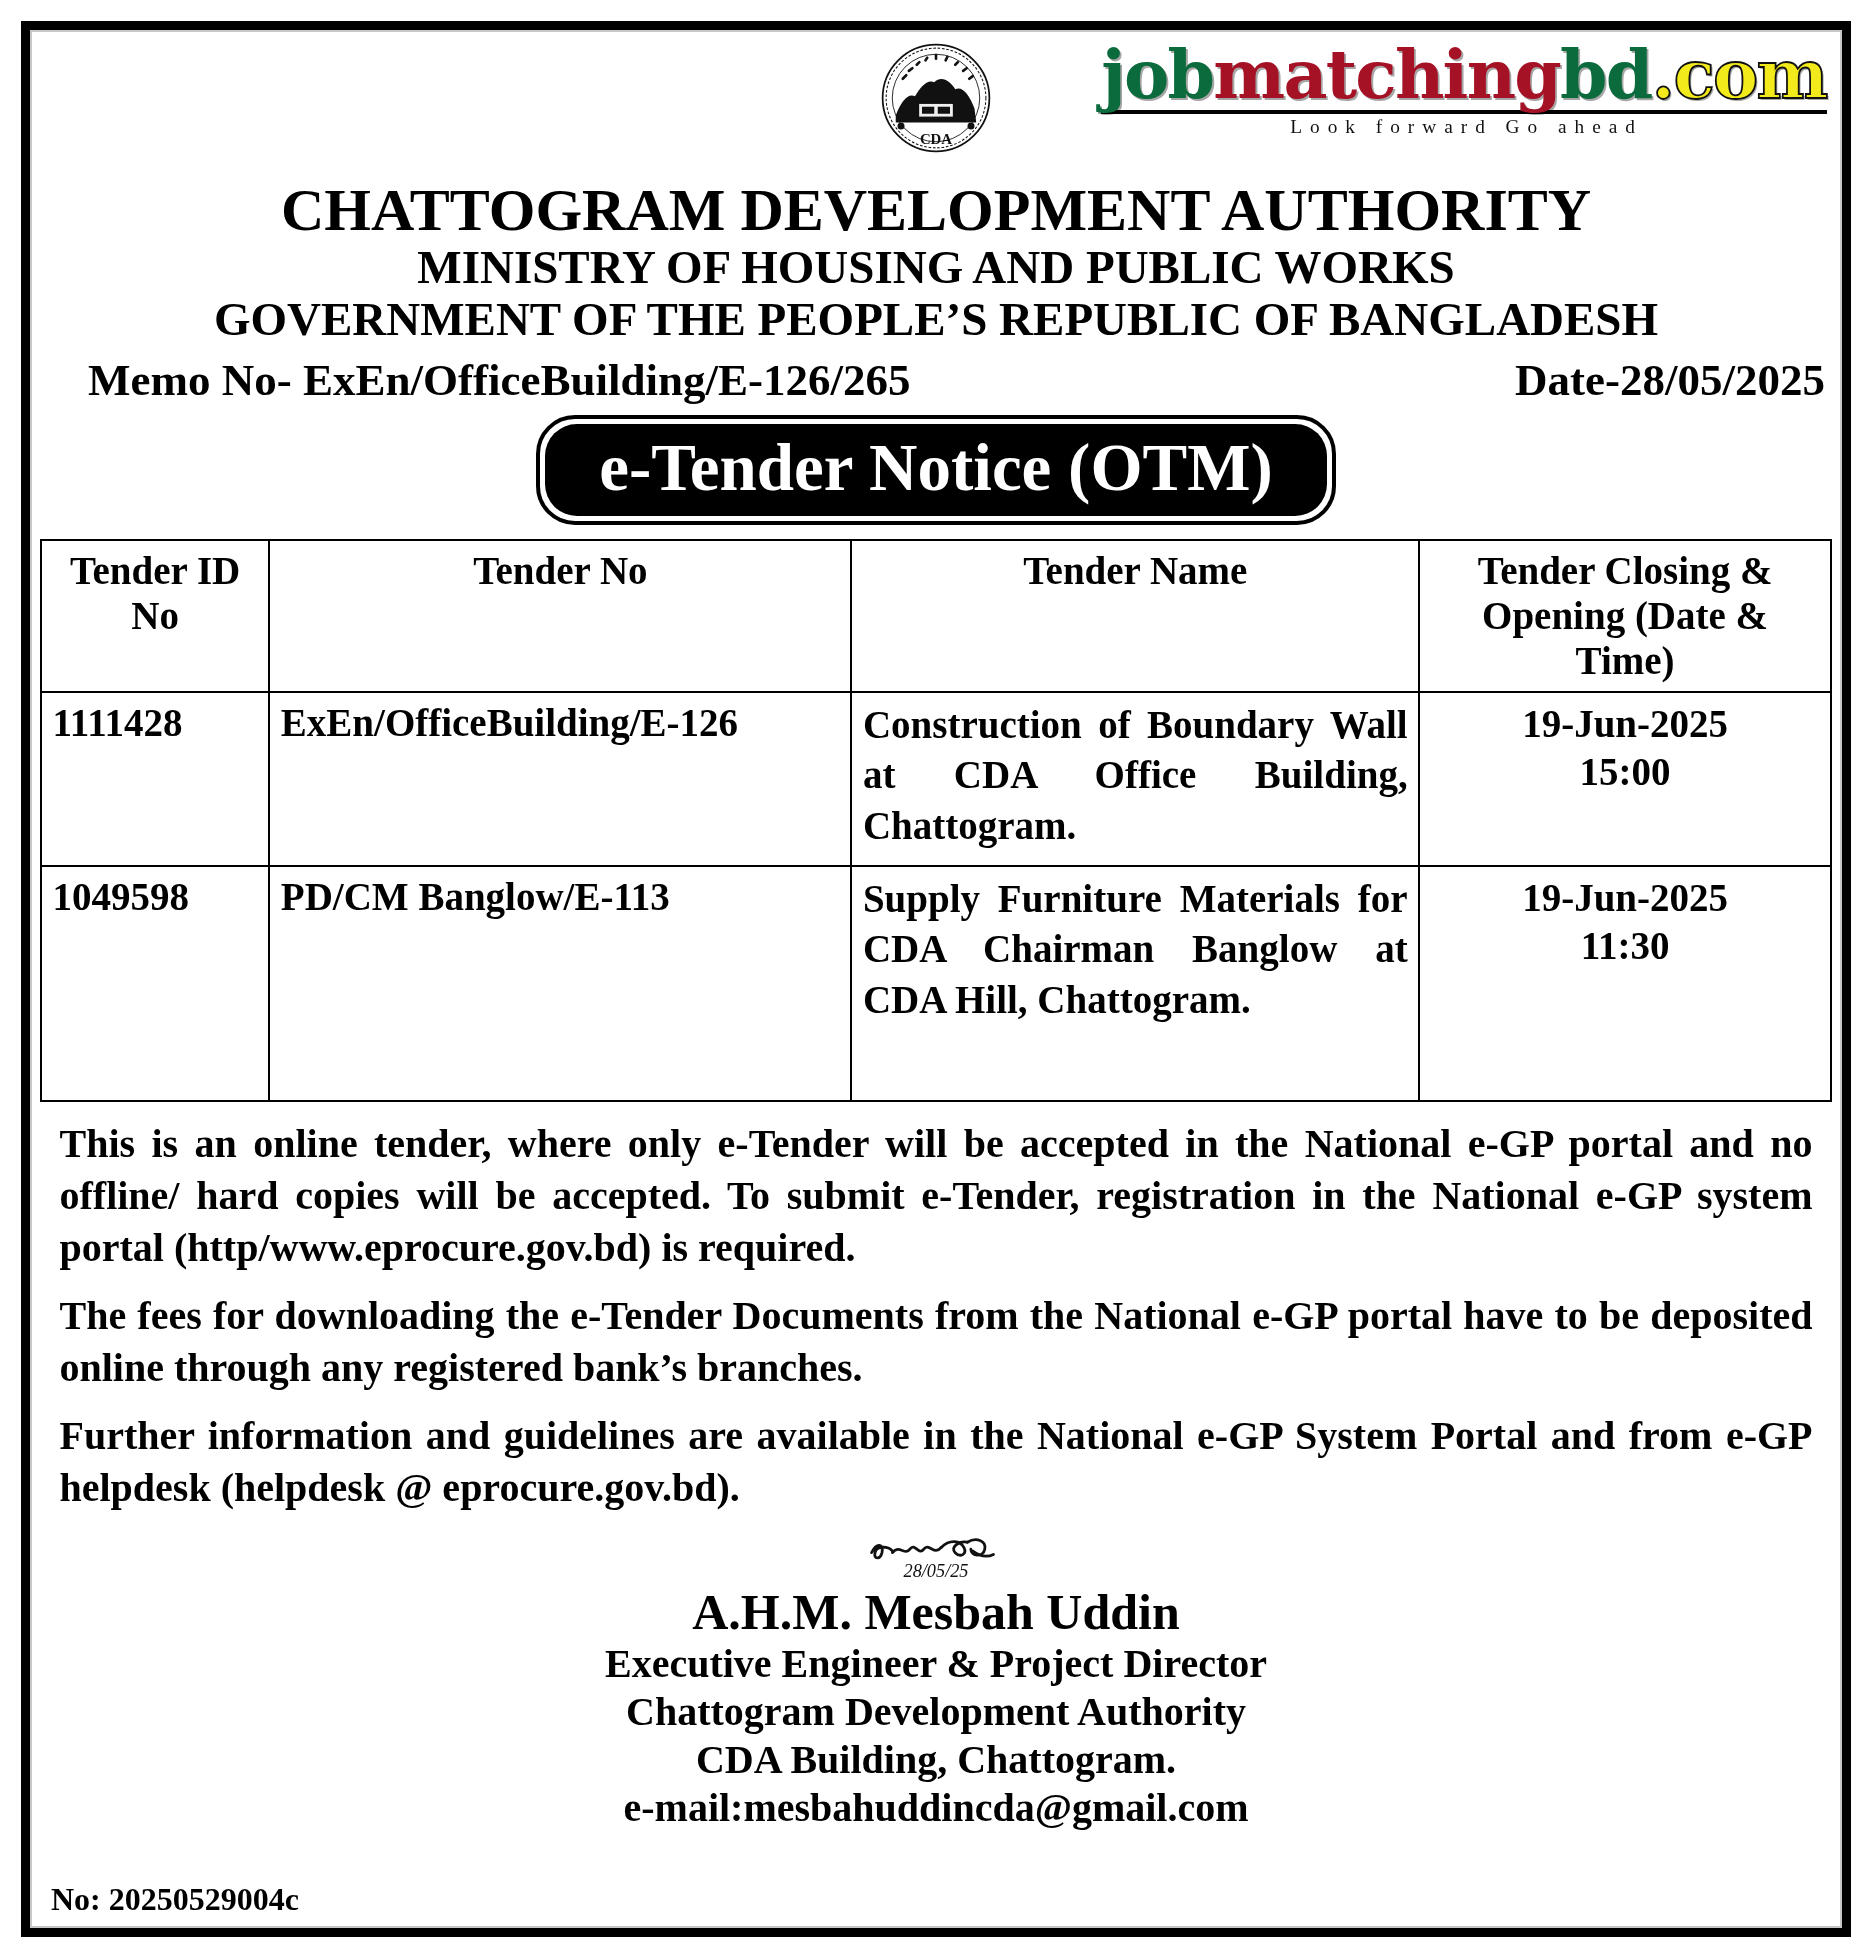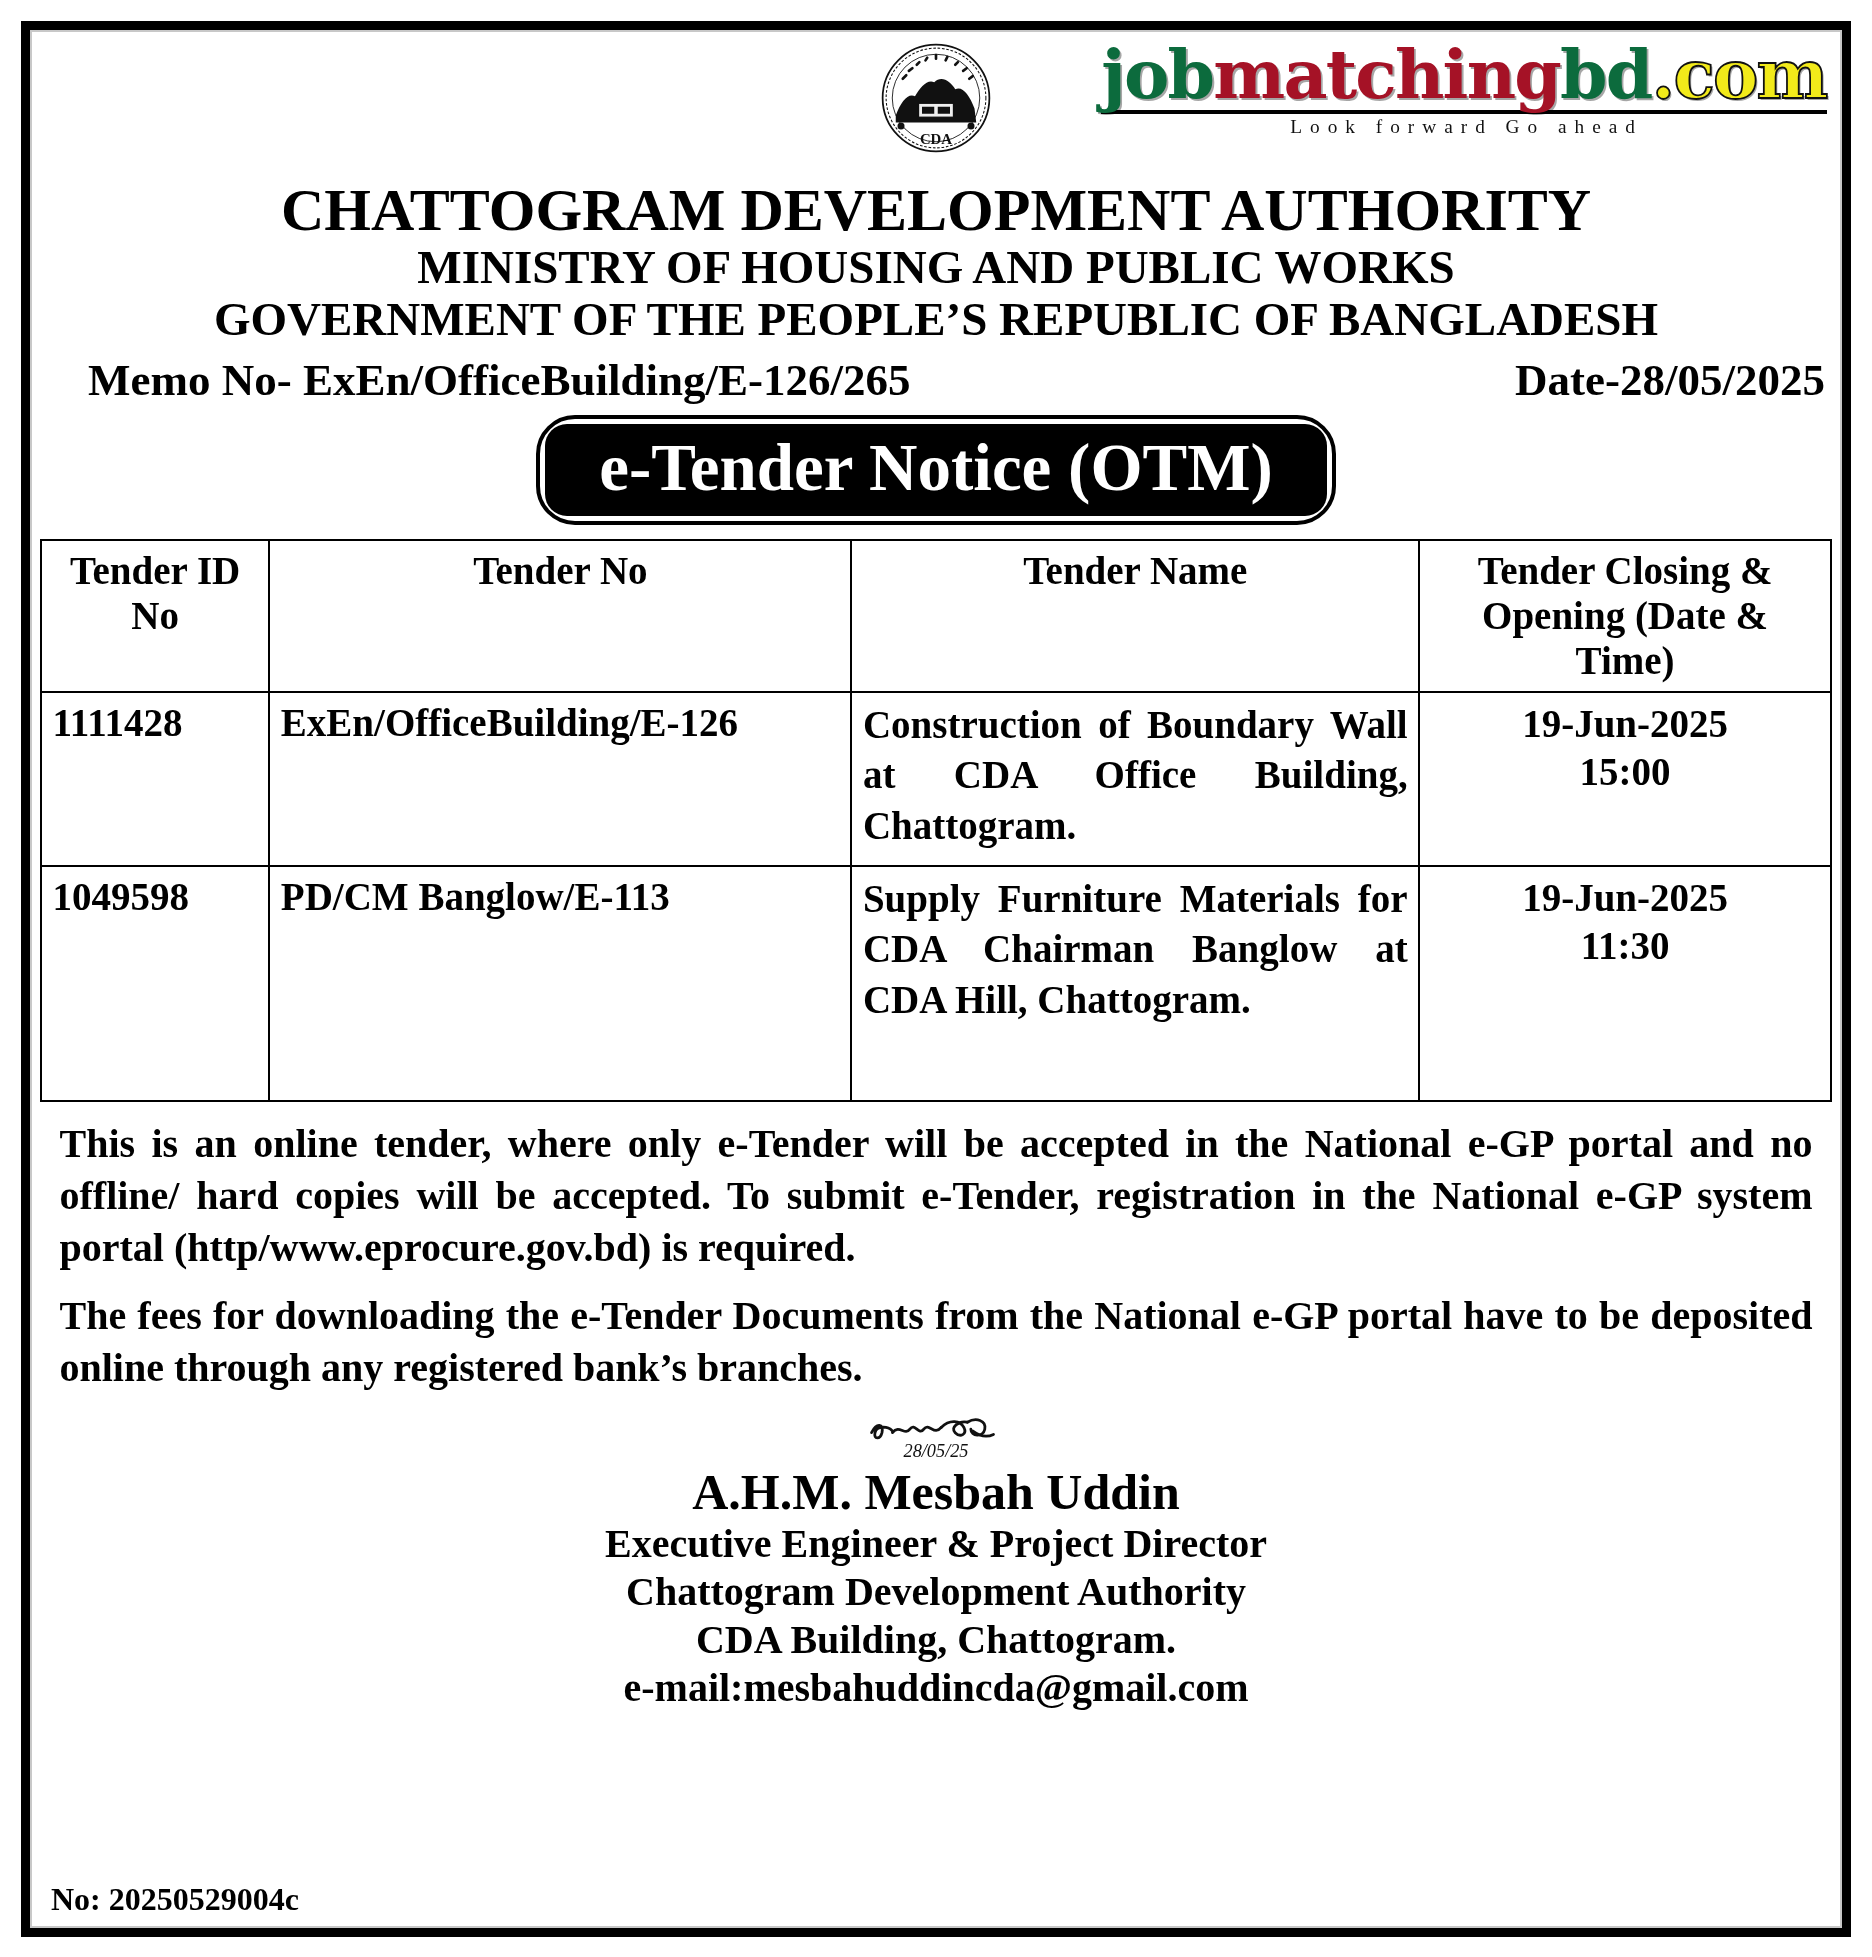--- a/index.html
+++ b/index.html
@@ -137,21 +137,21 @@
   }
   .banner-outer {
     border: 4.4px solid #000;
     border-radius: 39px;
     padding: 5.3px;
     background: #fff;
   }
   .banner {
     background: #000;
     color: #fff;
-    border-radius: 22px;
+    border-radius: 32px;
     padding: 3.5px 54px 8.8px 54px;
     font-weight: bold;
     font-size: 67px;
     line-height: 1.18;
     white-space: nowrap;
     text-align: center;
   }
 
   
   .intro {
@@ -344,20 +344,21 @@
             <div>19-Jun-2025</div>
             <div>11:30</div>
           </td>
         </tr>
       </tbody>
     </table>
 
     <div class="body-text">
       <p>This is an online tender, where only e-Tender will be accepted in the National e-GP portal and no offline/ hard copies will be accepted. To submit e-Tender, registration in the National e-GP system portal (http/www.eprocure.gov.bd) is required.</p>
       <p>The fees for downloading the e-Tender Documents from the National e-GP portal have to be deposited online through any registered bank’s branches.</p>
+      <p>Further information and guidelines are available in the National e-GP System Portal and from e-GP helpdesk (helpdesk @ eprocure.gov.bd).</p>
     </div>
 
     <div class="sig-block">
       <div class="sig-scrawl">
         <svg class="sig-svg" width="158" height="54" viewBox="0 0 180 62" aria-hidden="true" style="font-size:30px">
           <g fill="none" stroke="#111" stroke-width="3.2" stroke-linecap="round" stroke-linejoin="round">
             <path d="M16 26 C22 14 30 16 28 26 C26 34 18 34 20 26 C22 18 34 18 40 24"></path>
             <path d="M40 26 C48 16 54 30 60 22 C66 14 70 30 76 22 C82 14 88 30 96 20"></path>
             <path d="M96 20 C106 10 118 12 122 20 C126 28 118 32 112 26 C106 20 116 12 126 14"></path>
             <path d="M126 14 C136 8 148 12 146 22 C144 32 130 30 130 22"></path>

